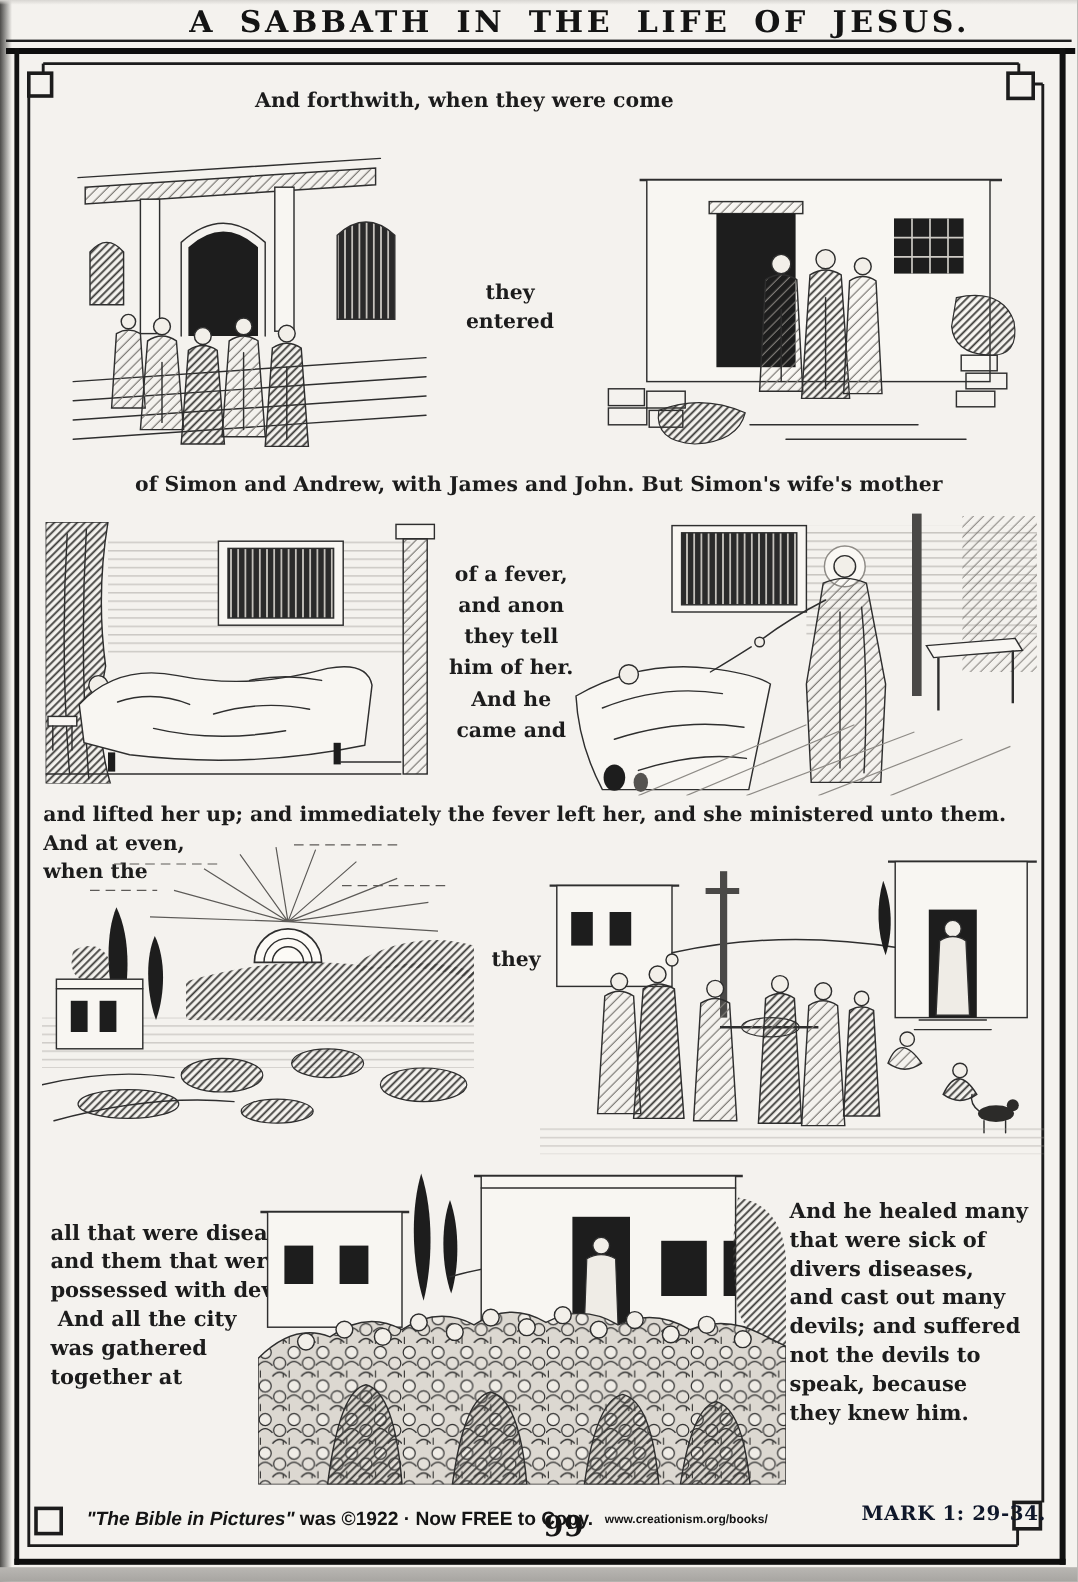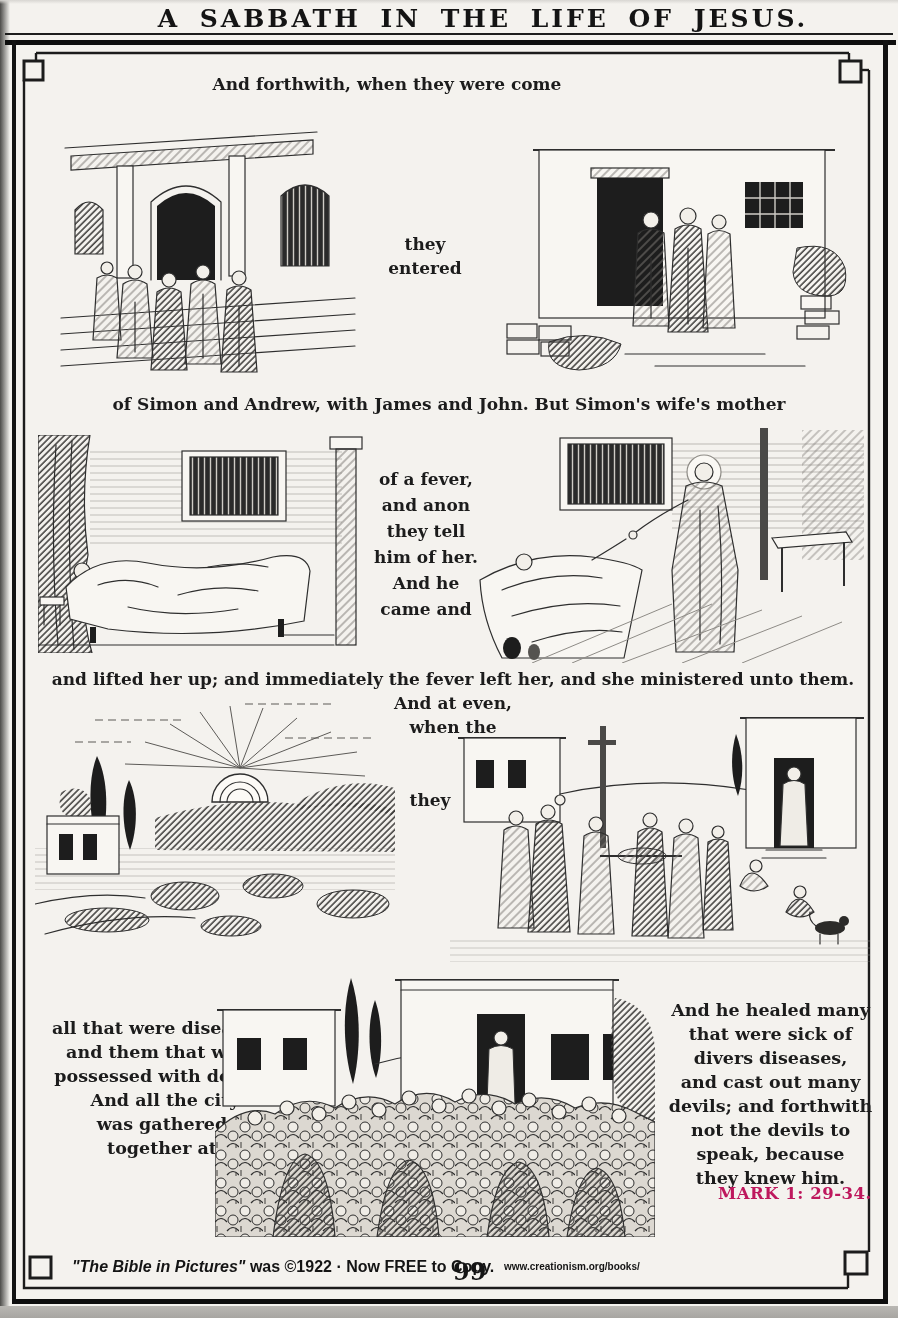--- a/index.html
+++ b/index.html
@@ -19,43 +19,43 @@
 
   .rule-thin {position:absolute;top:33px;left:5px;width:888px;height:2px;background:#1d1d1d;}
   .rule-thick{position:absolute;top:40px;left:5px;width:891px;height:5px;background:#0e0e0e;}
   .ob-left  {position:absolute;left:12px;top:40px;width:4px;height:1264px;background:#121212;}
   .ob-right {position:absolute;left:883px;top:40px;width:5px;height:1264px;background:#121212;}
   .ob-bottom{position:absolute;left:12px;top:1299px;width:876px;height:5px;background:#0e0e0e;}
 
   .frame-svg{position:absolute;left:0;top:0;pointer-events:none;}
 
   .txt{position:absolute;font-weight:700;font-size:17px;line-height:24px;
-       white-space:pre-line;color:#1c1c1c;text-align:center;}
+       white-space:pre-line;color:#1c1c1c;}
   .txt.pre{white-space:pre-wrap;}
   .center{text-align:center;}
 
   .ill{position:absolute;}
   .ill svg{display:block;width:100%;height:100%;}
   .sk{stroke:#2e2e2e;stroke-width:1.2;fill:none;stroke-linecap:round;}
   .skb{stroke:#2e2e2e;stroke-width:2;fill:none;}
   .dark{fill:#1d1d1d;stroke:none;}
   .paper{fill:#f8f6f2;stroke:#2e2e2e;stroke-width:1.2;}
   .headc{fill:#f2efe9;stroke:#2e2e2e;stroke-width:1.2;}
   .robe{fill:url(#hA);stroke:#2e2e2e;stroke-width:1.2;}
   .robeD{fill:url(#hB);stroke:#2e2e2e;stroke-width:1.2;}
 
   .footer-attr{position:absolute;left:72px;top:1258px;
     font-family:"Liberation Sans","DejaVu Sans",sans-serif;font-size:16px;font-weight:700;color:#141414;}
   .footer-attr .bookname{font-style:italic;}
   .footer-page{position:absolute;left:453px;top:1257px;font-size:24px;font-weight:700;color:#141414;}
   .footer-url{position:absolute;left:504px;top:1261px;
     font-family:"Liberation Sans","DejaVu Sans",sans-serif;font-size:10px;font-weight:700;
     color:#141414;}
-  .footer-ref{position:absolute;left:718px;top:1184px;font-size:16.5px;font-weight:700;
-    letter-spacing:.5px;color:#be185d;}
+  .footer-ref{position:absolute;left:718px;top:1252px;font-size:16.5px;font-weight:700;
+    letter-spacing:.5px;color:#0f172a;}
 </style>
 </head>
 <body>
 
 <div class="page">
 
   <svg width="0" height="0" style="position:absolute" aria-hidden="true">
     <defs>
       <pattern id="hA" width="6" height="6" patternUnits="userSpaceOnUse" patternTransform="rotate(45)">
         <line x1="1" y1="0" x2="1" y2="6" stroke="#7d7a75" stroke-width="1"></line>
@@ -132,21 +132,21 @@
 and them that were
 possessed with devils.
  And all the city
 was gathered
 together at</div>
 
   <div class="txt pre" style="top:998px;left:658px;width:225px;font-size:17.5px;">And he healed many
 that were sick of
 divers diseases,
 and cast out many
-devils; and forthwith
+devils; and suffered
 not the devils to
 speak, because
 they knew him.</div>
 
   <div class="ill" style="left:55px;top:122px;width:305px;height:262px;">
     <svg viewBox="0 0 305 262">
       <path class="sk" d="M10 26 L262 10"></path>
       <path d="M16 34 L258 18 L258 32 L16 48 Z" fill="url(#hA)" stroke="#2e2e2e" stroke-width="1.2"></path>
       <rect x="62" y="44" width="16" height="112" class="paper"></rect>
       <rect x="174" y="34" width="16" height="120" class="paper"></rect>

